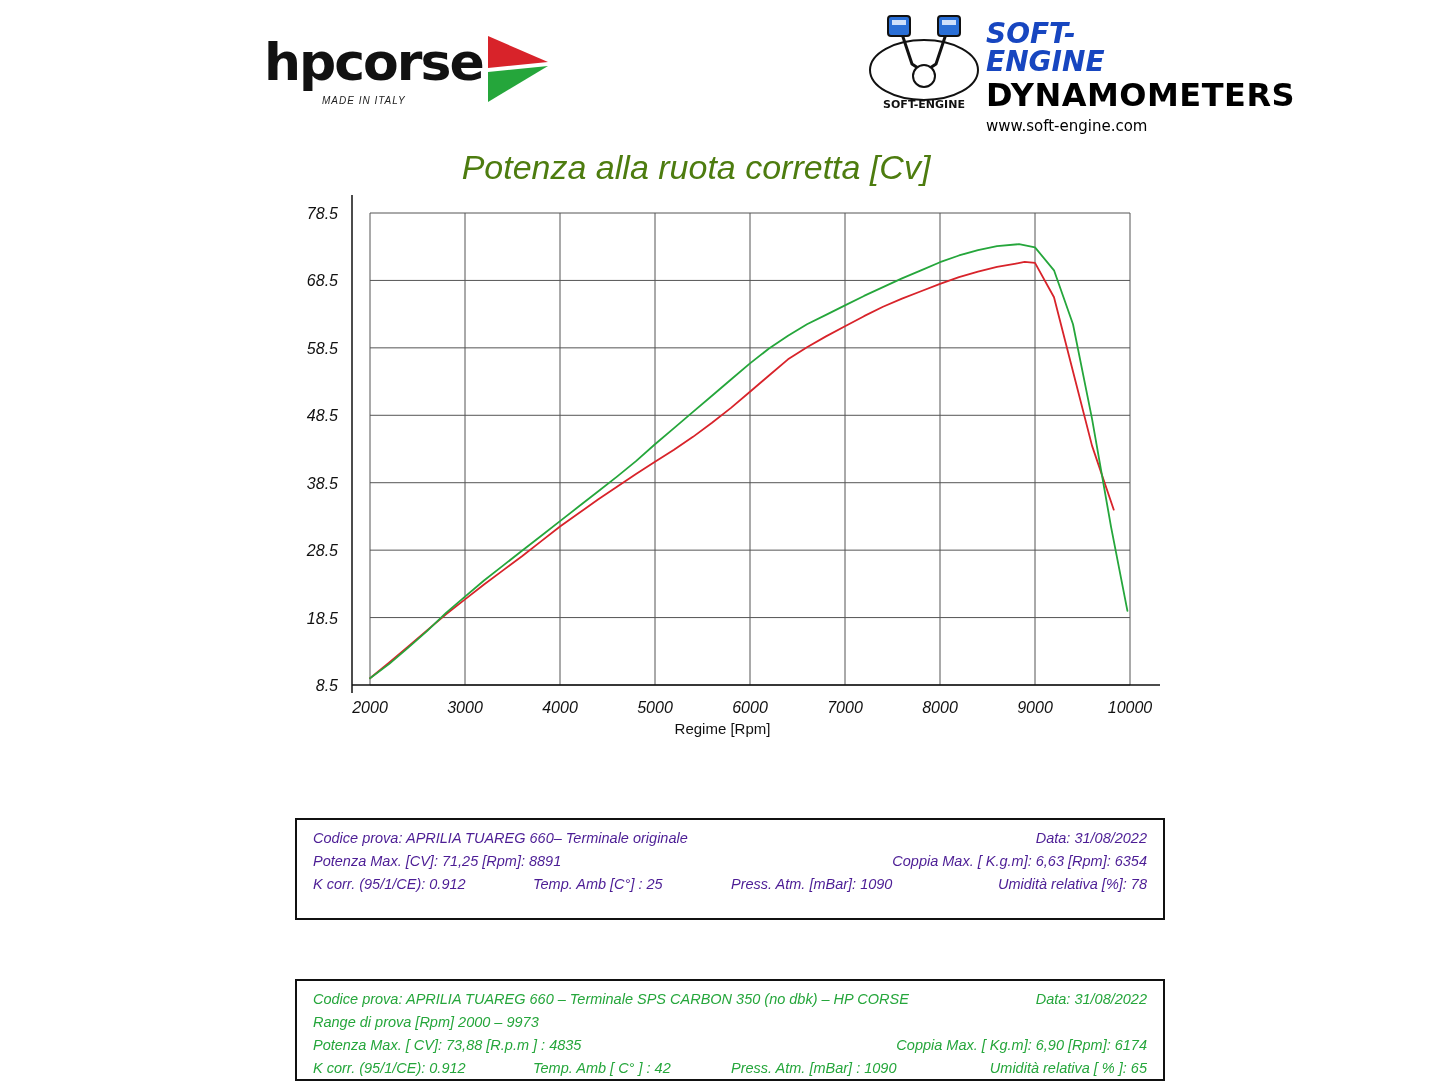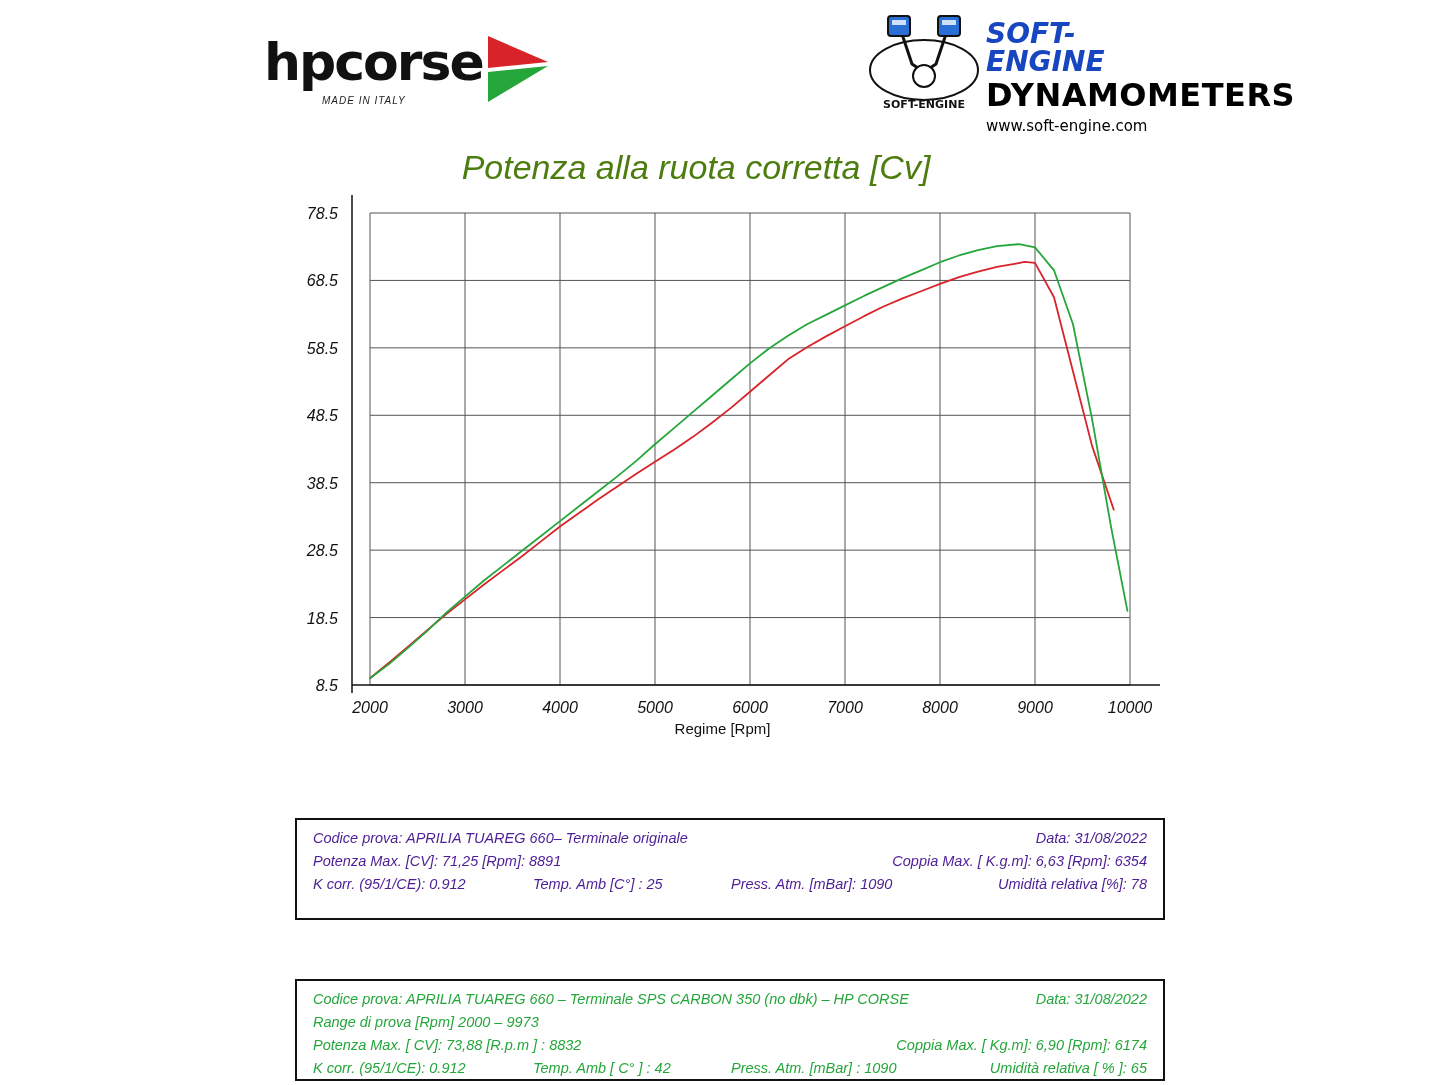--- a/index.html
+++ b/index.html
@@ -262,21 +262,21 @@
 
 <div class="infobox green">
   <div class="row">
     <span class="left">Codice prova: APRILIA TUAREG 660 – Terminale SPS CARBON 350  (no dbk) – HP CORSE</span>
     <span class="right">Data: 31/08/2022</span>
   </div>
   <div class="row">
     <span class="left">Range di prova [Rpm] 2000 – 9973</span>
   </div>
   <div class="row">
-    <span class="left">Potenza Max. [ CV]:  73,88   [R.p.m ] : 8832</span>
+    <span class="left">Potenza Max. [ CV]:  73,88   [R.p.m ] : 4835</span>
     <span class="right">Coppia Max.  [ Kg.m]:  6,90  [Rpm]: 6174</span>
   </div>
   <div class="row">
     <span class="left">K corr. (95/1/CE): 0.912</span>
     <span class="mid">Temp. Amb [ C° ] :  42</span>
     <span class="mid2">Press. Atm. [mBar] : 1090</span>
     <span class="right">Umidità relativa [ % ]: 65</span>
   </div>
 </div>
 

